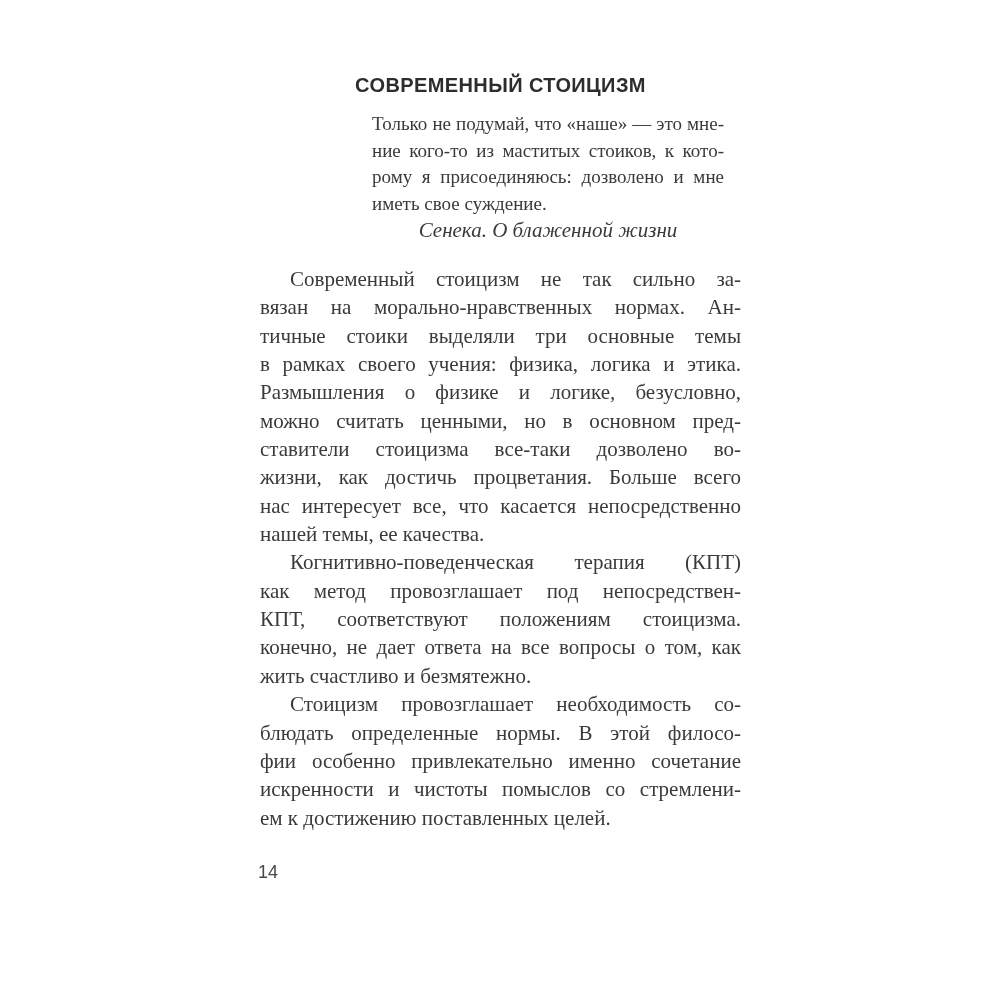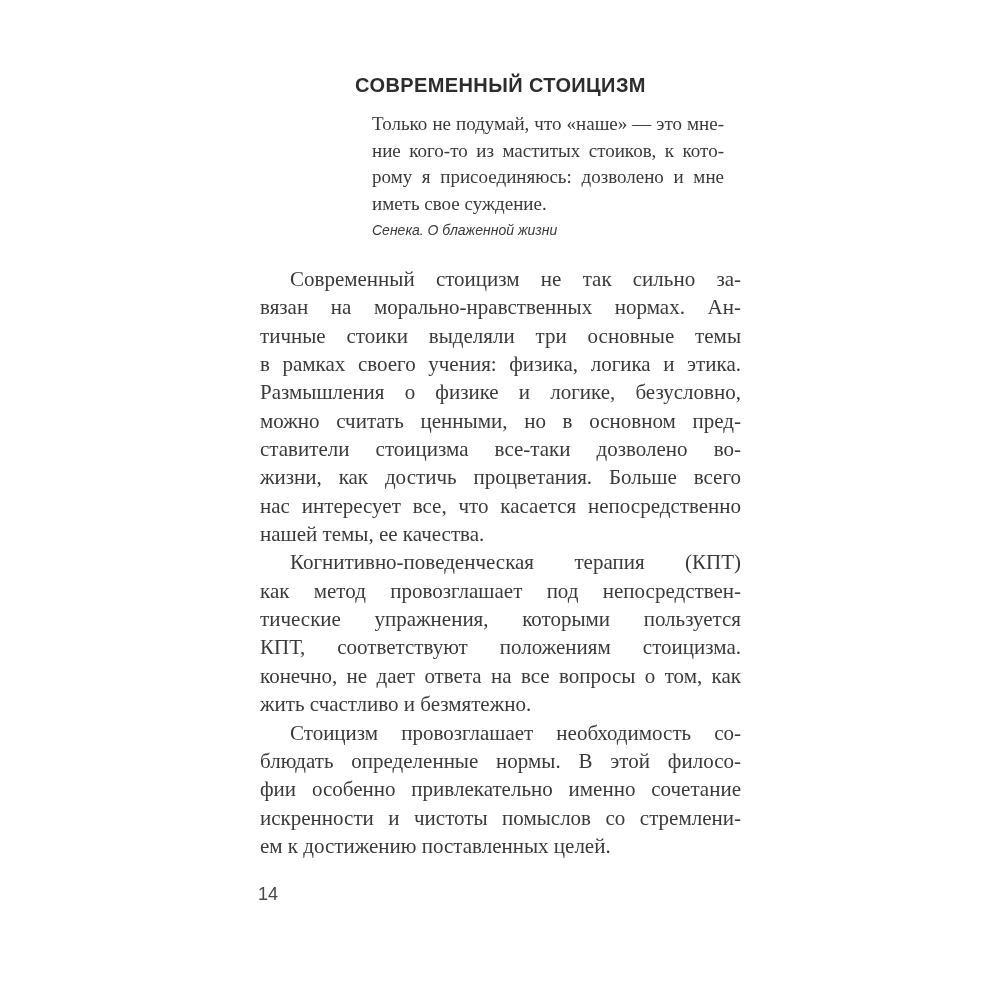--- a/index.html
+++ b/index.html
@@ -34,24 +34,24 @@
     position: absolute;
     top: 111px;
     left: 372px;
     width: 352px;
     font-family: "Liberation Serif", serif;
     font-size: 19px;
     line-height: 26.6px;
     color: var(--text);
   }
   .epigraph-attribution {
-    text-align: left;
+    text-align: center;
     font-style: italic;
-    font-family: Liberation Sans, sans-serif;
-    font-size: 14px;
+    font-family: Liberation Serif, serif;
+    font-size: 21px;
     line-height: 26.6px;
     color: var(--text);
   }
   .body-text {
     position: absolute;
     top: 265px;
     left: 260px;
     width: 481px;
     font-family: "Liberation Serif", serif;
     font-size: 21px;
@@ -63,21 +63,21 @@
     text-align-last: justify;
   }
   .line.last {
     text-align-last: left;
   }
   .line.first {
     text-indent: 30px;
   }
   .page-number {
     position: absolute;
-    top: 884px;
+    top: 862px;
     left: 258px;
     font-family: "Liberation Sans", sans-serif;
     font-size: 18px;
     color: var(--pagenum);
   }
 </style>
 </head>
 <body>
 
 <div class="page">
@@ -100,21 +100,20 @@
       <div class="line">тичные стоики выделяли три основные темы</div>
       <div class="line">в рамках своего учения: физика, логика и этика.</div>
       <div class="line">Размышления о физике и логике, безусловно,</div>
       <div class="line">можно считать ценными, но в основном пред-</div>
       <div class="line">ставители стоицизма все-таки дозволено во-</div>
       <div class="line">жизни, как достичь процветания. Больше всего</div>
       <div class="line">нас интересует все, что касается непосредственно</div>
       <div class="line last">нашей темы, ее качества.</div>
       <div class="line first">Когнитивно-поведенческая терапия (КПТ)</div>
       <div class="line">как метод провозглашает под непосредствен-</div>
-      <div class="line">тические упражнения, которыми пользуется</div>
       <div class="line">КПТ, соответствуют положениям стоицизма.</div>
       <div class="line">конечно, не дает ответа на все вопросы о том, как</div>
       <div class="line last">жить счастливо и безмятежно.</div>
       <div class="line first">Стоицизм провозглашает необходимость со-</div>
       <div class="line">блюдать определенные нормы. В этой филосо-</div>
       <div class="line">фии особенно привлекательно именно сочетание</div>
       <div class="line">искренности и чистоты помыслов со стремлени-</div>
       <div class="line last">ем к достижению поставленных целей.</div>
     </div>
 

